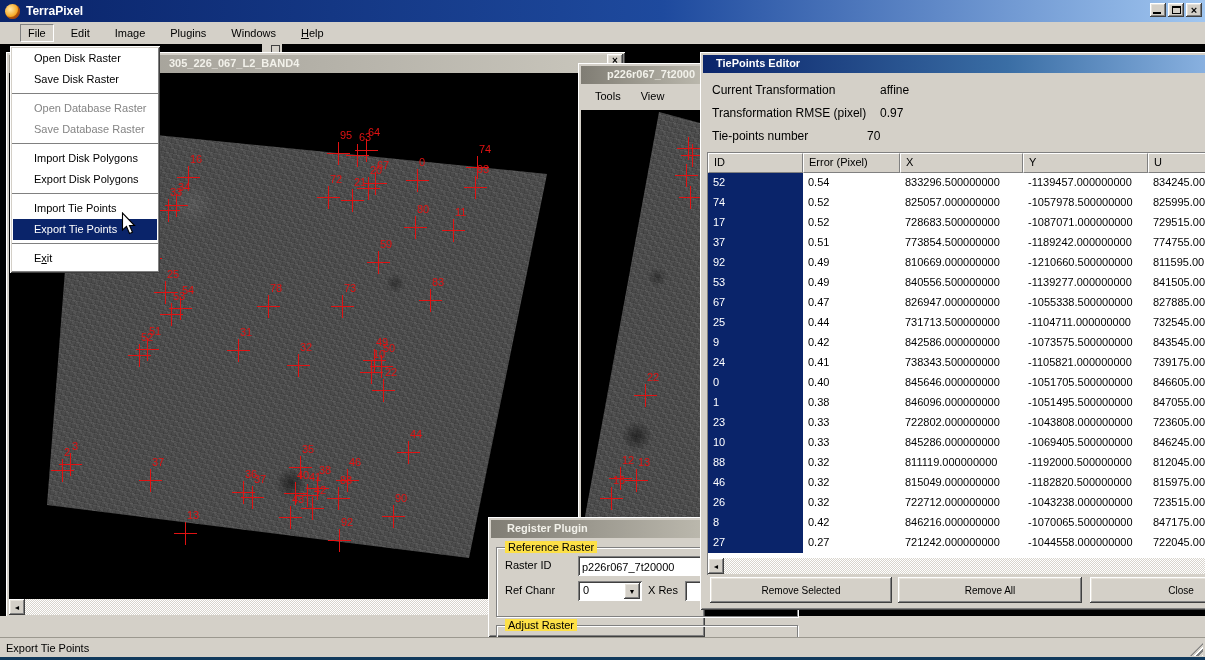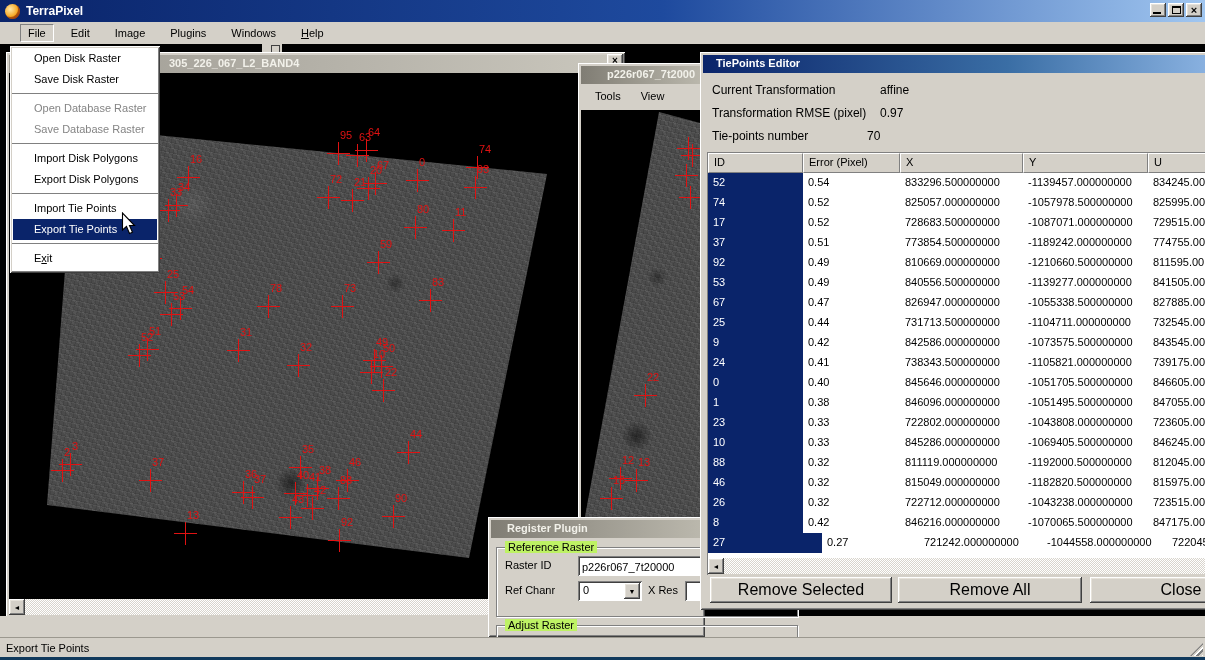--- a/index.html
+++ b/index.html
@@ -68,21 +68,21 @@
   #w2{left:578px;top:19px;width:127px;height:470px;background:#d4d0c8;z-index:2;}
   #w2 .tt{left:26px;}
   #w2-menurow{position:absolute;left:3px;top:21px;right:3px;height:24px;background:#d4d0c8;
     display:flex;align-items:center;gap:4px;padding-left:6px;}
   #w2-canvas{left:3px;top:47px;width:121px;height:418px;background:#000;overflow:hidden;}
   #w2-strip{position:absolute;inset:0;clip-path:polygon(78px 2px,130px 16px,130px 420px,3px 412px);}
   
   #reg{left:488px;top:473px;width:217px;height:120px;background:#d4d0c8;z-index:3;}
   #reg .tt{left:16px;}
   .group{position:absolute;border:1px solid #808080;box-shadow:1px 1px 0 #fff,inset 1px 1px 0 #fff;}
-  .group .legend{position:absolute;top:-7px;left:8px;background:#bef264;padding:0 3px;}
+  .group .legend{position:absolute;top:-7px;left:8px;background:#fde047;padding:0 3px;}
   #reg-group1{left:8px;top:30px;width:300px;height:68px;}
   #reg-group2{left:8px;top:108px;width:300px;height:36px;}
   .field-label{position:absolute;}
   .tinput{position:absolute;background:#fff;border:none;outline:none;
     box-shadow:inset 1px 1px 0 #808080,inset -1px -1px 0 #fff,inset 2px 2px 0 #404040;
     font-family:"Liberation Sans",sans-serif;font-size:11px;padding:3px 3px 1px 4px;box-sizing:border-box;}
   .combo{position:absolute;background:#fff;box-shadow:inset 1px 1px 0 #808080,inset -1px -1px 0 #fff,
     inset 2px 2px 0 #404040;box-sizing:border-box;}
   .combo .val{position:absolute;left:5px;top:3px;}
   .combo .cbtn{position:absolute;right:2px;top:2px;bottom:2px;width:16px;display:flex;
@@ -95,21 +95,21 @@
     box-shadow:inset 1px 1px 0 #808080,inset -1px -1px 0 #d4d0c8;}
   #ed-thead{position:absolute;left:1px;top:1px;right:1px;height:20px;display:flex;}
   .th{height:20px;line-height:17px;padding-left:5px;background:#d4d0c8;box-sizing:border-box;
       border-top:1px solid #fff;border-left:1px solid #fff;border-right:1px solid #808080;border-bottom:1px solid #808080;
       overflow:hidden;flex:0 0 auto;}
   #ed-tbody{position:absolute;left:1px;top:21px;right:1px;bottom:17px;overflow:hidden;}
   .trow{display:flex;height:20px;line-height:19px;}
   .td{padding-left:5px;box-sizing:border-box;white-space:nowrap;overflow:hidden;flex:0 0 auto;}
   .td.sel{background:#0a246a;color:#fff;}
   #ed-hscroll{position:absolute;left:1px;bottom:1px;right:1px;height:16px;}
-  .btn{position:absolute;height:26px;display:flex;align-items:center;justify-content:center;font-size:16px;}
+  .btn{position:absolute;height:26px;display:flex;align-items:center;justify-content:center;font-size:10px;}
   .b0{left:10px;width:182px;} .b1{left:198px;width:184px;} .b2{left:390px;width:182px;}
   #ed-btnrow{position:absolute;left:0;top:525px;right:0;height:26px;}
   
   #status{left:0;top:637px;width:100%;height:20px;background:#d4d0c8;border-top:1px solid #9b988f;z-index:6;}
   #status-text{position:absolute;left:6px;top:4px;}
   #grip{position:absolute;right:2px;bottom:2px;width:13px;height:13px;
     background:repeating-linear-gradient(135deg,transparent 0 2px,#fff 2px 3px,#808080 3px 5px);
     clip-path:polygon(100% 0,100% 100%,0 100%);}
   #bottom-edge{left:0;top:657px;width:100%;height:3px;background:#10395c;z-index:7;}
   
@@ -523,21 +523,21 @@
               <div class="td" style="width: 150px;">723515.00</div>
             </div>
             <div class="trow">
               <div class="td sel" style="width: 95px;">8</div>
               <div class="td" style="width: 97px;">0.42</div>
               <div class="td" style="width: 123px;">846216.000000000</div>
               <div class="td" style="width: 125px;">-1070065.500000000</div>
               <div class="td" style="width: 150px;">847175.00</div>
             </div>
             <div class="trow">
-              <div class="td sel" style="width: 114px;">27</div>
+              <div class="td sel" style="width: 95px;">27</div>
               <div class="td" style="width: 97px;">0.27</div>
               <div class="td" style="width: 123px;">721242.000000000</div>
               <div class="td" style="width: 125px;">-1044558.000000000</div>
               <div class="td" style="width: 150px;">722045.00</div>
             </div>
           </div>
         <div id="ed-hscroll" class="track">
           <span class="sbtn raised">◄</span>
         </div>
       </div>

